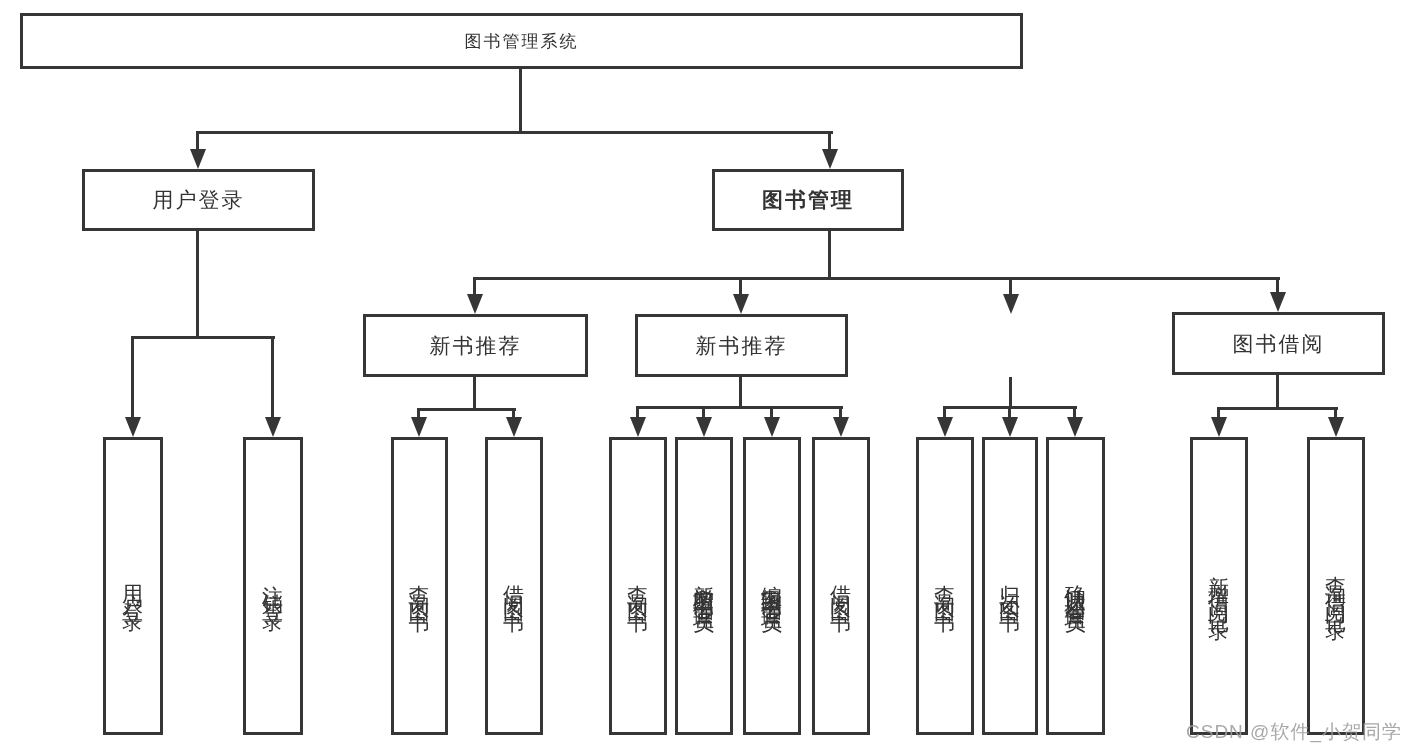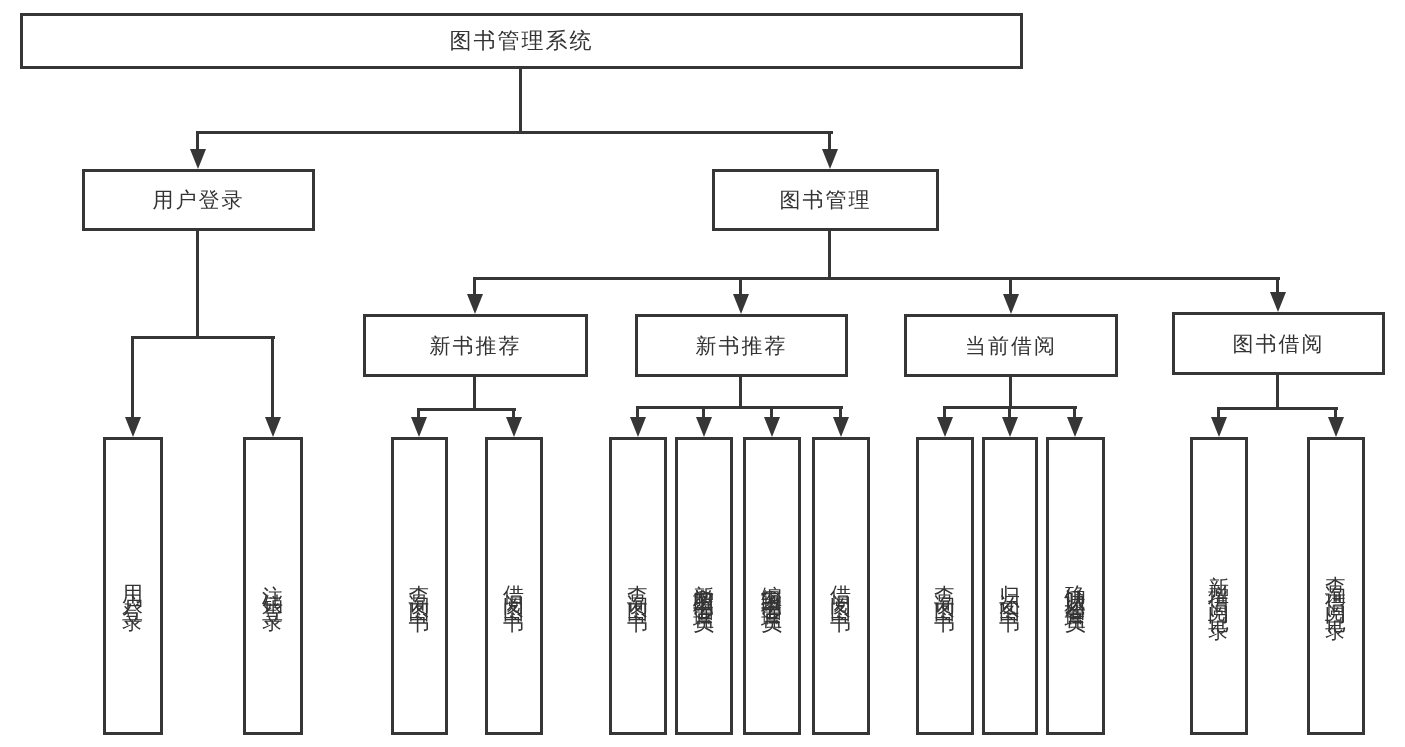--- a/index.html
+++ b/index.html
@@ -5,21 +5,21 @@
   html,body { margin:0; padding:0; background:#fff; }
   .canvas {
     position:relative; width:1405px; height:747px; background:#ffffff;
     font-family:"Liberation Sans","DejaVu Sans",sans-serif; color:#333333; overflow:hidden;
   }
   .box {
     position:absolute; box-sizing:border-box; border:3px solid #363636; background:#ffffff;
     display:flex; align-items:center; justify-content:center;
   }
   .hbox { font-size:21px; letter-spacing:2px; white-space:nowrap; }
-  .rootbox { font-size:22px; }
+  .rootbox { font-size:17px; }
   .vbox span {
     writing-mode:vertical-rl; font-size:21px; letter-spacing:9px; line-height:1;
     display:block;
   }
   .vbox.tight span { letter-spacing:4px; }
   .vline { position:absolute; width:3px; background:#363636; }
   .hline { position:absolute; height:3px; background:#363636; }
   .arrow {
     position:absolute; width:0; height:0;
     border-left:8px solid transparent; border-right:8px solid transparent;
@@ -42,21 +42,21 @@
   <div class="vline" style="left:519px; top:69px; height:65px;"></div>
   <div class="hline" style="left:196px; top:131px; width:637px;"></div>
   <div class="vline" style="left:196px; top:131px; height:22px;"></div>
   <div class="arrow" style="left:190px; top:149px;"></div>
   <div class="vline" style="left:828px; top:131px; height:22px;"></div>
   <div class="arrow" style="left:822px; top:149px;"></div>
 
   <div class="box hbox" style="left:82px; top:169px; width:233px; height:62px;">
     <span>用户登录</span>
   </div>
-  <div class="box hbox" style="left:712px; top:169px; width:227px; height:62px;">
+  <div class="box hbox" style="left:712px; top:169px; width:192px; height:62px;font-weight:bold;">
     <span>图书管理</span>
   </div>
 
   <div class="vline" style="left:196px; top:231px; height:108px;"></div>
   <div class="hline" style="left:131px; top:336px; width:144px;"></div>
   <div class="vline" style="left:131px; top:336px; height:85px;"></div>
   <div class="arrow" style="left:125px; top:417px;"></div>
   <div class="vline" style="left:271px; top:336px; height:85px;"></div>
   <div class="arrow" style="left:265px; top:417px;"></div>
 
@@ -69,23 +69,20 @@
   <div class="vline" style="left:1009px; top:277px; height:21px;"></div>
   <div class="arrow" style="left:1003px; top:294px;"></div>
   <div class="vline" style="left:1276px; top:277px; height:19px;"></div>
   <div class="arrow" style="left:1270px; top:292px;"></div>
 
   <div class="box hbox" style="left:363px; top:314px; width:225px; height:63px;">
     <span>新书推荐</span>
   </div>
   <div class="box hbox" style="left:635px; top:314px; width:213px; height:63px;">
     <span>新书推荐</span>
-  </div>
-  <div class="box hbox" style="left:904px; top:314px; width:214px; height:63px;">
-    <span>当前借阅</span>
   </div>
   <div class="box hbox" style="left:1172px; top:312px; width:213px; height:63px;">
     <span>图书借阅</span>
   </div>
 
   <div class="vline" style="left:473px; top:377px; height:34px;"></div>
   <div class="hline" style="left:417px; top:408px; width:99px;"></div>
   <div class="vline" style="left:417px; top:408px; height:13px;"></div>
   <div class="arrow" style="left:411px; top:417px;"></div>
   <div class="vline" style="left:512px; top:408px; height:13px;"></div>
@@ -155,14 +152,15 @@
     <span>确认归还（管理员）</span>
   </div>
 
   <div class="box vbox" style="left:1190px; top:437px; width:58px; height:298px;">
     <span>新增借阅记录</span>
   </div>
   <div class="box vbox" style="left:1307px; top:437px; width:58px; height:298px;">
     <span>查询借阅记录</span>
   </div>
 
+  <div class="watermark">CSDN @软件_小贺同学</div>
 
 </div>
 
 </body></html>

